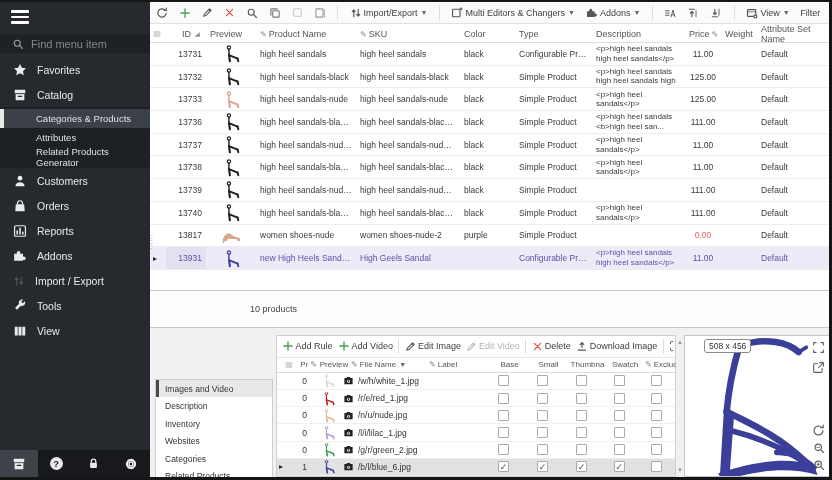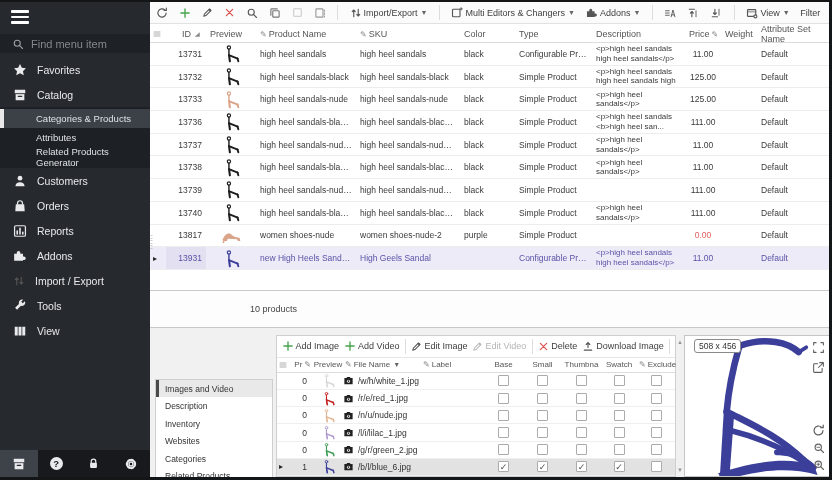--- a/index.html
+++ b/index.html
@@ -62,35 +62,35 @@
   
   .bottom { flex:1; background:#f1f1f1; display:flex; padding:2px 0 0 5px; min-height:0; }
   .tabs { width:118px; flex:none; background:#fff; border:1px solid #cfcfcf; align-self:flex-start;margin-top:44px; }
   .tab { height:17.5px; display:flex; align-items:center; padding-left:9px; font-size:8.5px; color:#333; cursor:pointer; position:relative; }
   .tab.sel { background:#e9e9e9; }
   .tab.sel::before { content:""; position:absolute; left:0; top:0; bottom:0; width:3px; background:#4a4a4a; }
   .detail { width:400px; flex:none; margin-left:3px; background:#fff; border:1px solid #cfcfcf; display:flex; flex-direction:column; }
   .dtoolbar { height:22px; flex:none; display:flex; align-items:center; font-size:9px; color:#3e3e3e; padding:0 2px; border-bottom:1px solid #e6e6e6; white-space:nowrap; }
   .dtoolbar .spacer { flex:1; }
   .img-header, .img-row { display:grid; grid-template-columns:10px 26px 30px 78px 63px 39px 39px 39px 36px auto; align-items:center; }
-  .img-header { height:15px; flex:none; font-size:8px; color:#555; border-bottom:1px solid #ddd; }
+  .img-header { height:15px; flex:none; font-size:8px; color:#555; border-bottom:1px solid #ddd;padding-left:6px; }
   .img-header .hc { display:flex; align-items:center; gap:2px; padding:0 2px; cursor:pointer; }
   .img-header .hc.ctr, .img-row .ctr { justify-content:center; text-align:center; }
   .img-row { height:17.2px; border-bottom:1px solid #efefef; font-size:8.5px; color:#333; cursor:pointer; }
   .img-row.sel { background:#e2e2e2; }
   .img-row .num { text-align:right; padding-right:6px; }
   .img-row .thumb { display:flex; justify-content:center; }
   .img-row .fname { display:flex; align-items:center; gap:4px; overflow:hidden; white-space:nowrap; }
   .cb { width:11px; height:11px; border:1px solid #ababab; background:#fff; border-radius:1px; display:inline-flex; align-items:center; justify-content:center; font-size:9px; color:#4d4d4d; margin:0 auto; cursor:pointer; }
   .cbwrap { display:flex; justify-content:center; }
   .dstatus { flex:1; border-top:1px solid #ccc; display:flex; align-items:center; font-size:9px; color:#444; }
   .dstatus span { padding-left:95px; }
   .vstrip { width:8px; flex:none; background:#f1f1f1; display:flex; flex-direction:column; align-items:center; justify-content:space-between; padding:4px 0; color:#999; font-size:6px; }
   .preview-panel { width:146px; flex:none; background:#fff; border:1px solid #c5c5c5; position:relative; overflow:hidden; }
-  .size-badge { position:absolute; top:3px; left:9px; border:1px solid #8a8a8a; background:#fff; border-radius:3px; font-size:8.5px; color:#333; padding:1px 4px; z-index:2; }
+  .size-badge { position:absolute; top:3px; left:19px; border:1px solid #8a8a8a; background:#fff; border-radius:3px; font-size:8.5px; color:#333; padding:1px 4px; z-index:2; }
   .pv-icons-top { position:absolute; top:5px; right:4px; display:flex; flex-direction:column; gap:7px; z-index:2; }
   .pv-icons-bot { position:absolute; bottom:5px; right:4px; display:flex; flex-direction:column; gap:5px; z-index:2; }
   .pv-ic { color:#5f5f5f; cursor:pointer; }
   .pv-shoe { position:absolute; inset:0; display:flex; align-items:center; justify-content:center; }
   .splitter-dots { position:absolute; left:150px; top:232px; width:6px; z-index:3; color:#9a9a9a; font-size:7px; line-height:5px; letter-spacing:-1px; }
 </style>
 </head>
 <body>
 
 <div class="window">
@@ -650,21 +650,21 @@
         </div>
 
       <div class="detail">
         <div class="dtoolbar">
           <span class="tbtn">
               <span class="ic">
                 <svg width="12" height="12" viewBox="0 0 16 16" fill="none" stroke="#47a44b" stroke-width="1.5" stroke-linecap="round" stroke-linejoin="round">
                   <path d="M8 2.5v11M2.5 8h11" stroke-width="1.8"></path>
                 </svg>
               </span>
-              <span>Add Image</span>
+              <span>Add Rule</span>
             </span>
           <span class="tbtn">
               <span class="ic">
                 <svg width="12" height="12" viewBox="0 0 16 16" fill="none" stroke="#47a44b" stroke-width="1.5" stroke-linecap="round" stroke-linejoin="round">
                   <path d="M8 2.5v11M2.5 8h11" stroke-width="1.8"></path>
                 </svg>
               </span>
               <span>Add Video</span>
             </span>
           <span class="tsep"></span>

